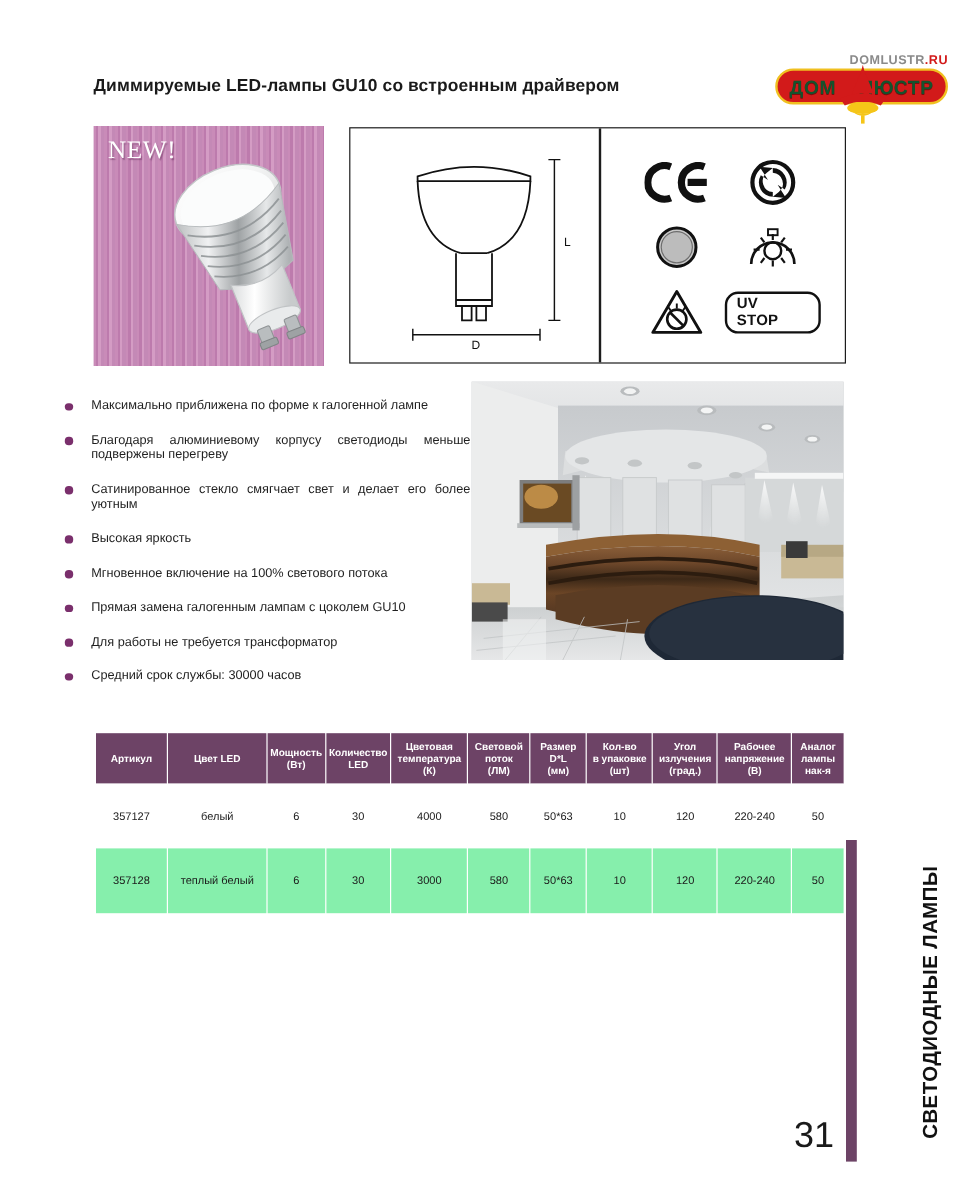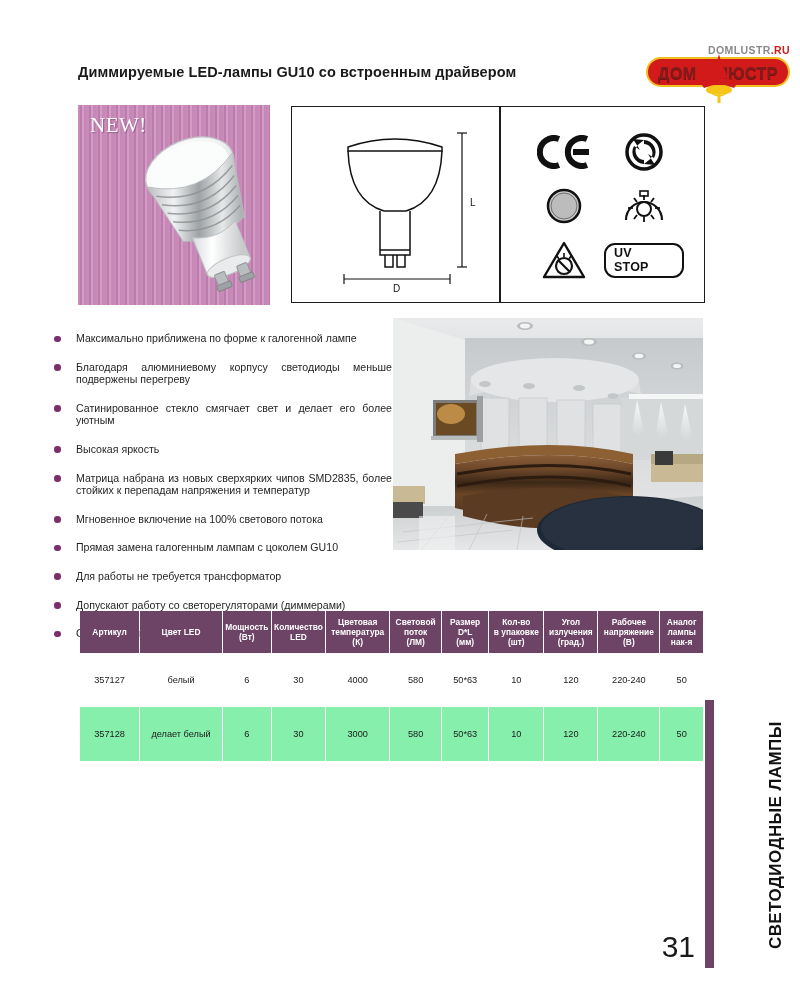--- a/index.html
+++ b/index.html
@@ -26,21 +26,21 @@
     position: absolute; top: 13px; left: 4px;
     width: 144px; height: 30px;
     background: #d21a1a;
     border-radius: 15px;
     border: 2px solid #f0c020;
   }
   .logo-badge-txt {
     position: absolute; top: 17px; left: 4px; width: 144px; height: 26px;
     display: flex; align-items: center; justify-content: space-between;
     padding: 0 12px;
-    font-size: 16px; font-weight: bold; color: #7f1d1d;
+    font-size: 16px; font-weight: bold; color: #14532d;
     font-family: "Liberation Sans", sans-serif;
     letter-spacing: .5px;
     text-shadow: 0 1px 0 #7a0d0d;
   }
   .logo-lamp { position: absolute; top: 8px; left: 56px; width: 42px; height: 54px; }
 
   
   .page-title {
     position: absolute; left: 78px; top: 64px;
     font-size: 14.5px; font-weight: bold; color: #1a1a1a;
@@ -343,25 +343,23 @@
 
     </div>
   </div>
 </div>
 
 <div class="features">
   <div class="feat-item">Максимально приближена по форме к галогенной лампе</div>
   <div class="feat-item">Благодаря алюминиевому корпусу светодиоды меньше подвержены перегреву</div>
   <div class="feat-item">Сатинированное стекло смягчает свет и делает его более уютным</div>
   <div class="feat-item">Высокая яркость</div>
-  <div class="feat-item">Матрица набрана из новых сверхярких чипов SMD2835, более стойких к перепадам напряжения и температур</div>
   <div class="feat-item">Мгновенное включение на 100% светового потока</div>
   <div class="feat-item">Прямая замена галогенным лампам с цоколем GU10</div>
   <div class="feat-item">Для работы не требуется трансформатор</div>
-  <div class="feat-item">Допускают работу со светорегуляторами (диммерами)</div>
   <div class="feat-item">Средний срок службы: 30000 часов</div>
 </div>
 
 <div class="interior-photo">
   <svg width="310" height="232" viewBox="0 0 310 232">
     <defs>
       <linearGradient id="ceil" x1="0" y1="0" x2="0" y2="1">
         <stop offset="0%" stop-color="#e9eaeb"></stop>
           <stop offset="100%" stop-color="#d2d5d7"></stop>
       </linearGradient>
@@ -512,21 +510,21 @@
       <td>4000</td>
       <td>580</td>
       <td>50*63</td>
       <td>10</td>
       <td>120</td>
       <td>220-240</td>
       <td>50</td>
     </tr>
     <tr class="alt">
       <td>357128</td>
-      <td>делает белый</td>
+      <td>теплый белый</td>
       <td>6</td>
       <td>30</td>
       <td>3000</td>
       <td>580</td>
       <td>50*63</td>
       <td>10</td>
       <td>120</td>
       <td>220-240</td>
       <td>50</td>
     </tr>

